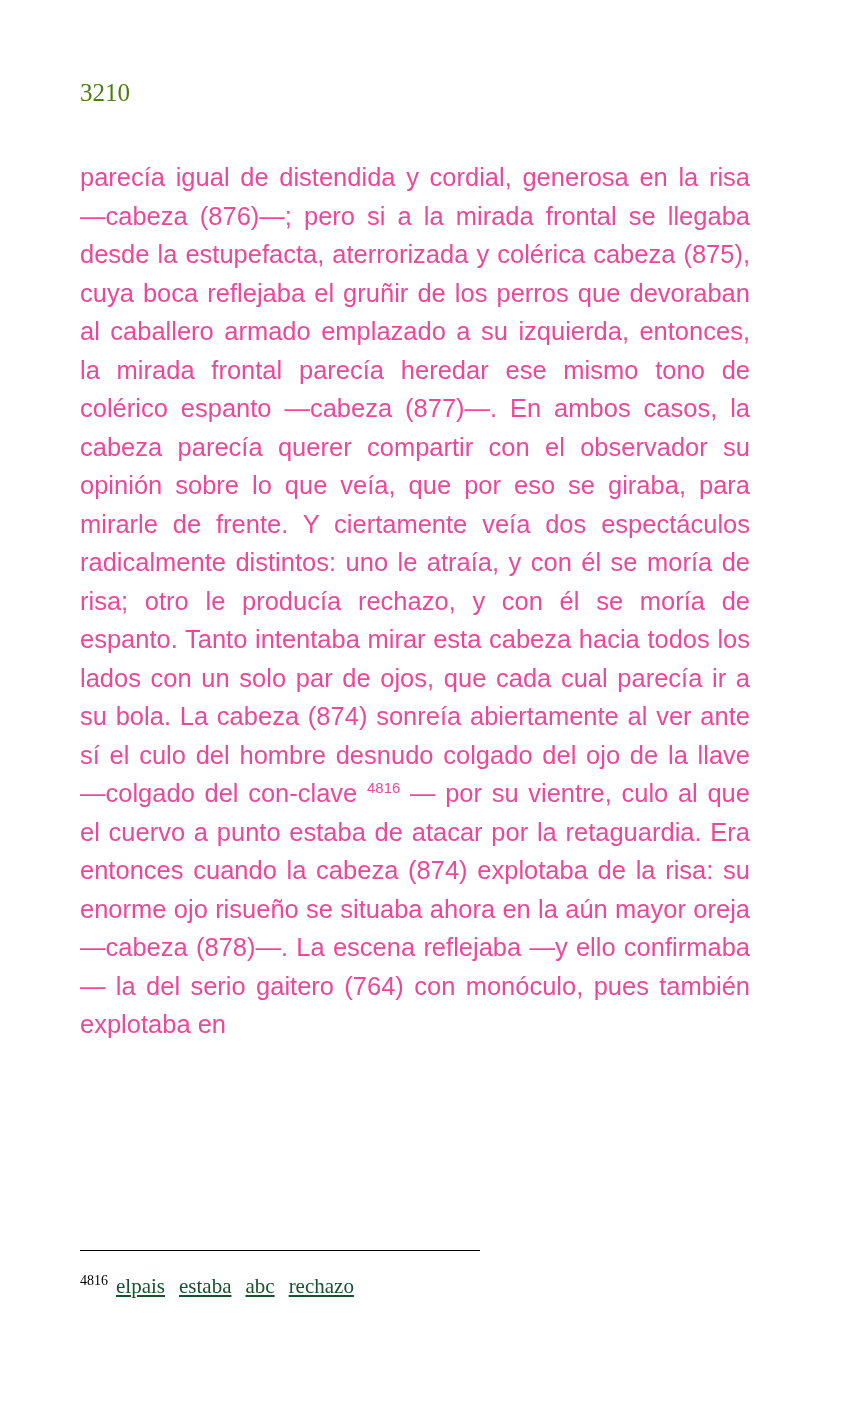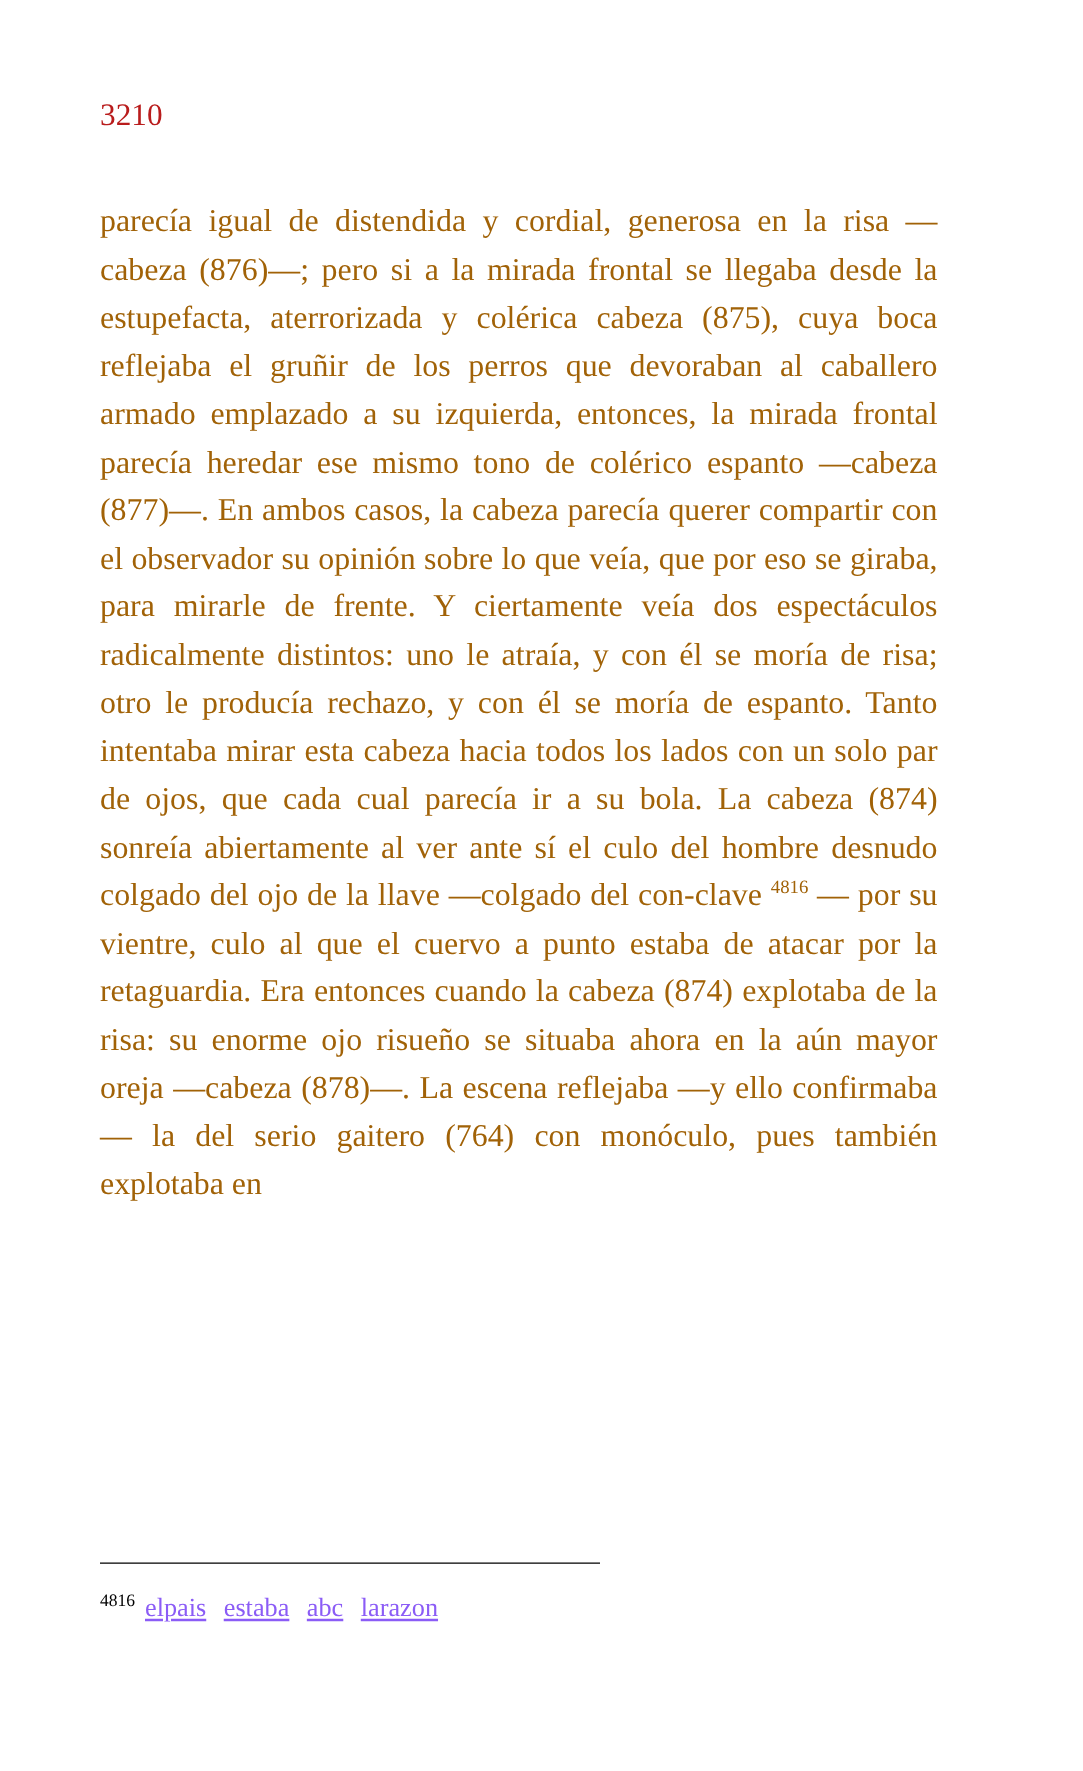--- a/index.html
+++ b/index.html
@@ -22,33 +22,33 @@
     height: 1417px;
     box-sizing: border-box;
   }
   .page-number {
     position: absolute;
     left: 80px;
     top: 78px;
     font-size: 25px;
     line-height: 30px;
     font-family: "Liberation Serif", serif;
-    color: #b91c1c;
+    color: #4d7c0f;
   }
   .body-text {
     position: absolute;
     left: 80px;
     top: 158px;
     width: 670px;
     font-size: 25.5px;
     line-height: 38.5px;
     text-align: justify;
     text-justify: inter-word;
-    font-family: Liberation Serif, serif;
-    color: #a16207;
+    font-family: Liberation Sans, sans-serif;
+    color: #ec4899;
     hyphens: none;
   }
   .body-text .sup {
     font-size: 15px;
     vertical-align: super;
     line-height: 0;
   }
   .footnote-area {
     position: absolute;
     left: 80px;
@@ -67,21 +67,21 @@
     font-family: "Liberation Serif", serif;
     color: #000000;
     white-space: nowrap;
   }
   .footnote-num {
     font-size: 14px;
     vertical-align: super;
     line-height: 0;
   }
   .fn-link {
-    color: #8b5cf6;
+    color: #14532d;
     text-decoration: underline;
     margin-left: 14px;
     cursor: pointer;
   }
   .fn-link:first-of-type {
     margin-left: 8px;
   }
 </style>
 </head>
 <body>
@@ -90,17 +90,17 @@
 
   <div class="page-number">3210</div>
 
   <div class="body-text">
     <span>parecía igual de distendida y cordial, generosa en la risa —cabeza (876)—; pero si a la mirada frontal se llegaba desde la estupefacta, aterrorizada y colérica cabeza (875), cuya boca reflejaba el gruñir de los perros que devoraban al caballero armado emplazado a su izquierda, entonces, la mirada frontal parecía heredar ese mismo tono de colérico espanto —cabeza (877)—. En ambos casos, la cabeza parecía querer compartir con el observador su opinión sobre lo que veía, que por eso se giraba, para mirarle de frente. Y ciertamente veía dos espectáculos radicalmente distintos: uno le atraía, y con él se moría de risa; otro le producía rechazo, y con él se moría de espanto. Tanto intentaba mirar esta cabeza hacia todos los lados con un solo par de ojos, que cada cual parecía ir a su bola. La cabeza (874) sonreía abiertamente al ver ante sí el culo del hombre desnudo colgado del ojo de la llave —colgado del con-clave </span><span class="sup">4816</span><span> — por su vientre, culo al que el cuervo a punto estaba de atacar por la retaguardia. Era entonces cuando la cabeza (874) explotaba de la risa: su enorme ojo risueño se situaba ahora en la aún mayor oreja —cabeza (878)—. La escena reflejaba —y ello confirmaba— la del serio gaitero (764) con monóculo, pues también explotaba en</span>
   </div>
 
   <div class="footnote-area">
     <div class="footnote-rule"></div>
     <div class="footnote-line">
-      <span class="footnote-num">4816</span><a class="fn-link">elpais</a><a class="fn-link">estaba</a><a class="fn-link">abc</a><a class="fn-link">larazon</a>
+      <span class="footnote-num">4816</span><a class="fn-link">elpais</a><a class="fn-link">estaba</a><a class="fn-link">abc</a><a class="fn-link">rechazo</a>
     </div>
   </div>
 
 </div>
 
 </body></html>

